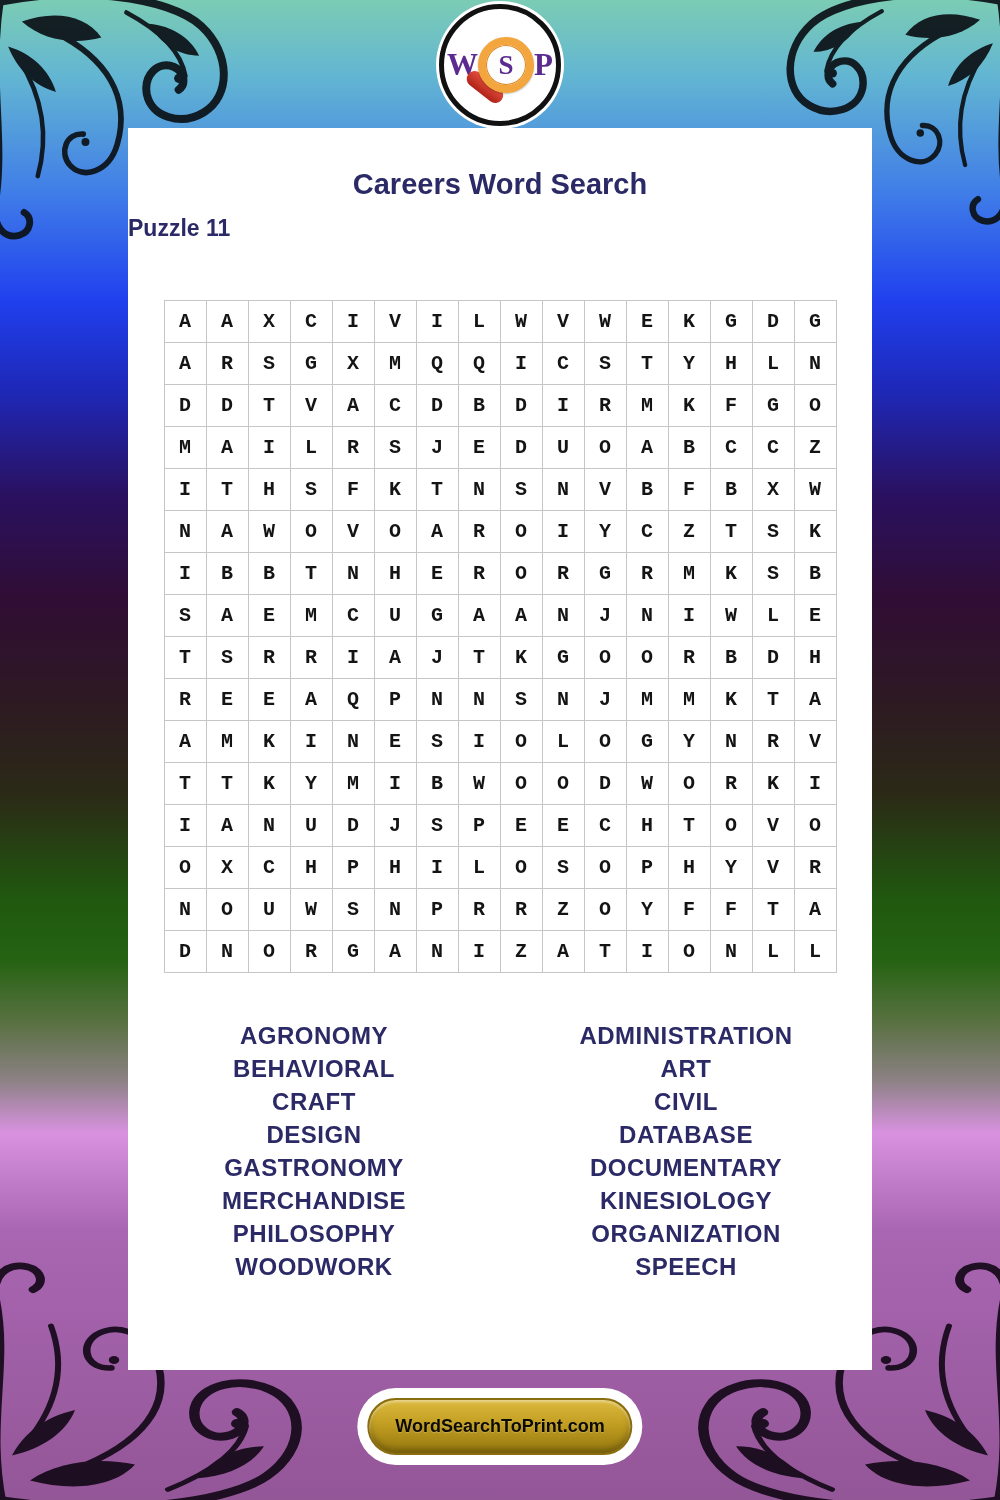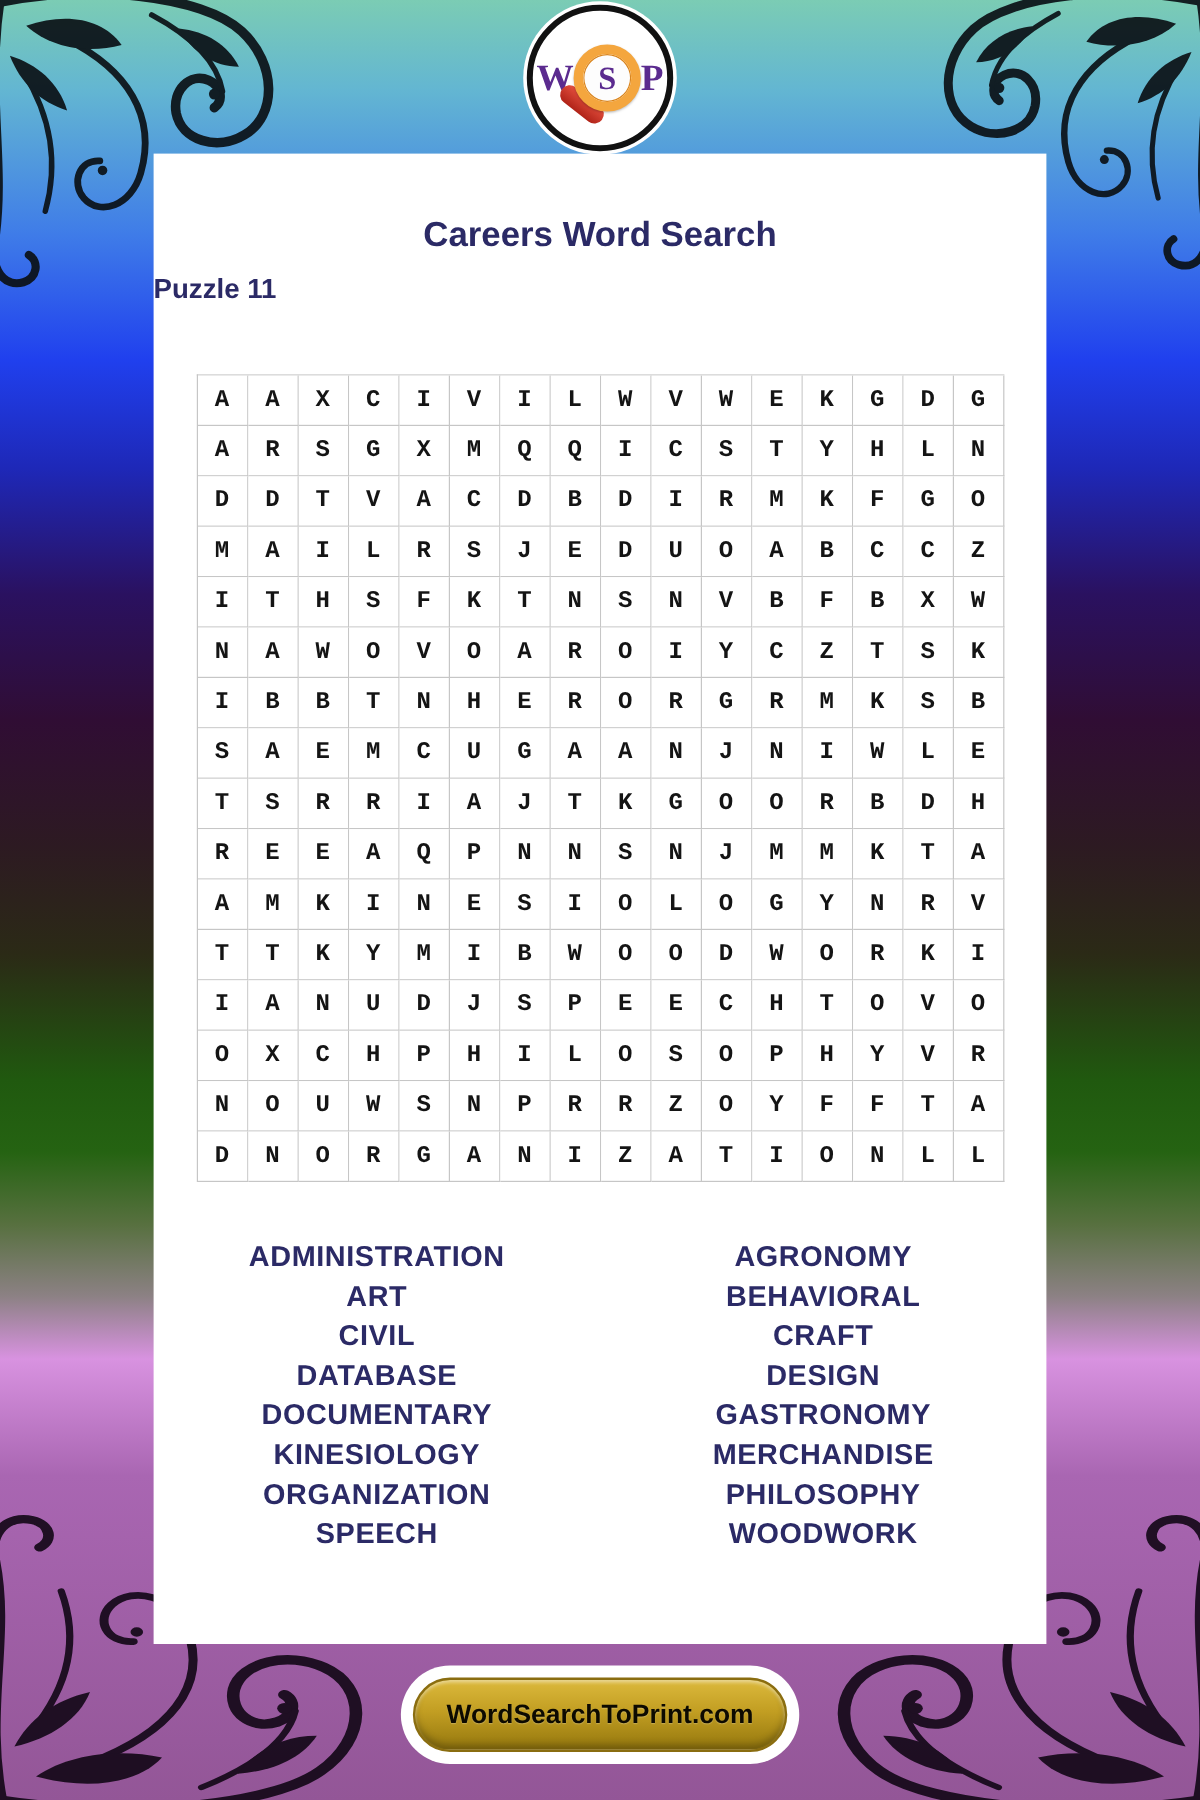--- a/index.html
+++ b/index.html
@@ -51,21 +51,21 @@
     box-shadow:inset 0 0 0 1px #d9851f, 0 1px 2px rgba(0,0,0,.25);
     display:flex;align-items:center;justify-content:center;
     font-size:27px;font-weight:bold;font-family:"Liberation Serif",serif;color:#5b2b8f;
   }
 
   .card{
     position:absolute;left:128px;top:128px;width:744px;height:1242px;
     background:#fff;z-index:2;
   }
   .title{
-    margin-top:52px;text-align:center;font-weight:bold;font-size:29px;color:#2b2a66;
+    margin-top:40px;text-align:center;font-weight:bold;font-size:29px;color:#2b2a66;
   }
   .subtitle{
     margin-top:14px;text-align:left;font-weight:bold;font-size:23px;color:#2b2a66;
   }
   .grid{
     width:672px;margin:58px auto 0 auto;
     border-top:1px solid #c6c6c6;border-left:1px solid #c6c6c6;
     display:grid;grid-template-columns:repeat(16,42px);
   }
   .grid-cell{
@@ -84,21 +84,21 @@
     letter-spacing:.5px;white-space:nowrap;
   }
 
   .footer-pill{
     position:absolute;left:50%;transform:translateX(-50%);top:1388px;
     background:#fff;border-radius:48px;padding:10px;z-index:6;
   }
   .footer-button{
     display:block;background:linear-gradient(180deg,#dcb93c 0%,#c29e22 45%,#94770e 100%);
     border:2px solid #8a6d10;border-radius:38px;padding:16px 26px;
-    font-weight:bold;font-size:22px;color:#0d0a00;text-decoration:none;
+    font-weight:bold;font-size:18px;color:#0d0a00;text-decoration:none;
     text-shadow:0 1px 1px rgba(255,255,255,.25);
     box-shadow:inset 0 2px 3px rgba(255,255,255,.45), inset 0 -4px 6px rgba(0,0,0,.25);
     font-family:"Liberation Sans",sans-serif;
   }
 </style>
 </head>
 <body>
 
 <svg width="0" height="0" style="position:absolute">
   <defs>
@@ -401,37 +401,37 @@
       <div class="grid-cell">T</div>
       <div class="grid-cell">I</div>
       <div class="grid-cell">O</div>
       <div class="grid-cell">N</div>
       <div class="grid-cell">L</div>
       <div class="grid-cell">L</div>
     </div>
 
   <div class="word-columns">
     <div class="word-col">
+        <div class="word-item">AGRONOMY</div>
+        <div class="word-item">BEHAVIORAL</div>
+        <div class="word-item">CRAFT</div>
+        <div class="word-item">DESIGN</div>
+        <div class="word-item">GASTRONOMY</div>
+        <div class="word-item">MERCHANDISE</div>
+        <div class="word-item">PHILOSOPHY</div>
+        <div class="word-item">WOODWORK</div>
+      </div>
+    <div class="word-col">
         <div class="word-item">ADMINISTRATION</div>
         <div class="word-item">ART</div>
         <div class="word-item">CIVIL</div>
         <div class="word-item">DATABASE</div>
         <div class="word-item">DOCUMENTARY</div>
         <div class="word-item">KINESIOLOGY</div>
         <div class="word-item">ORGANIZATION</div>
         <div class="word-item">SPEECH</div>
       </div>
-    <div class="word-col">
-        <div class="word-item">AGRONOMY</div>
-        <div class="word-item">BEHAVIORAL</div>
-        <div class="word-item">CRAFT</div>
-        <div class="word-item">DESIGN</div>
-        <div class="word-item">GASTRONOMY</div>
-        <div class="word-item">MERCHANDISE</div>
-        <div class="word-item">PHILOSOPHY</div>
-        <div class="word-item">WOODWORK</div>
-      </div>
   </div>
 </div>
 
 <div class="footer-pill">
   <a href="#" class="footer-button">WordSearchToPrint.com</a>
 </div>
 
 </body></html>

